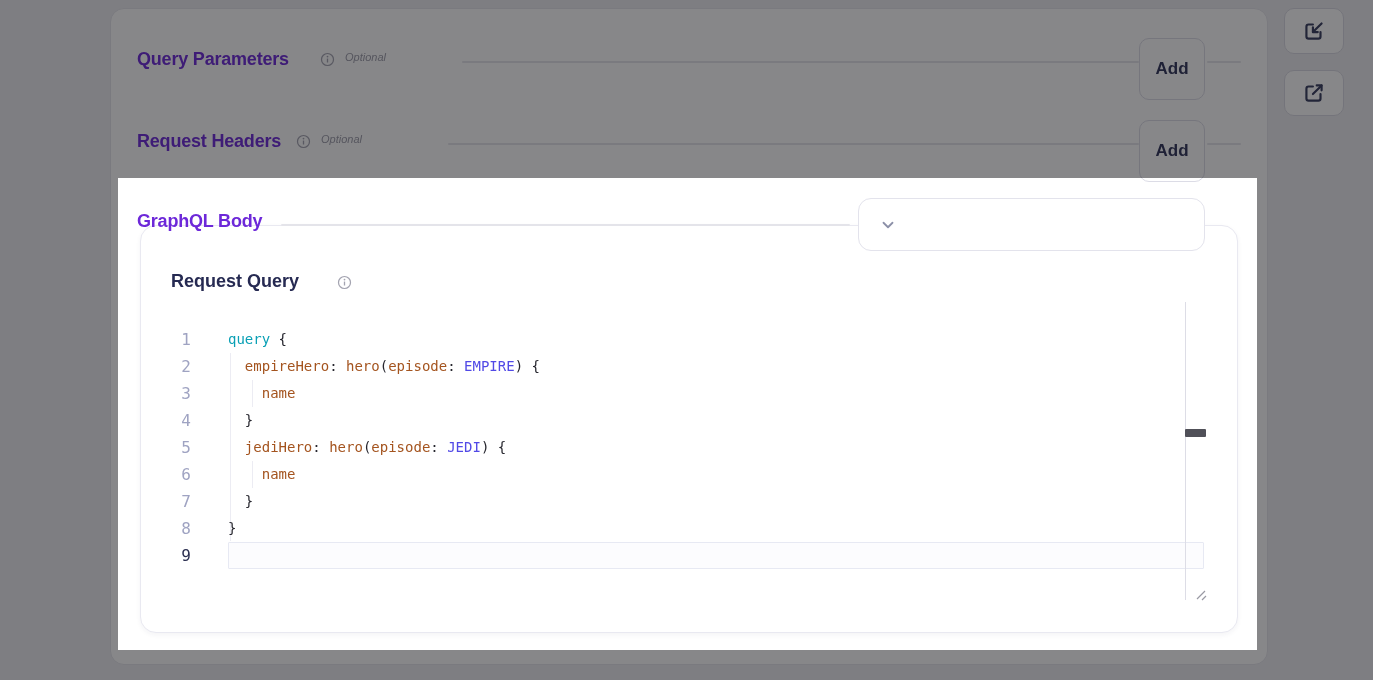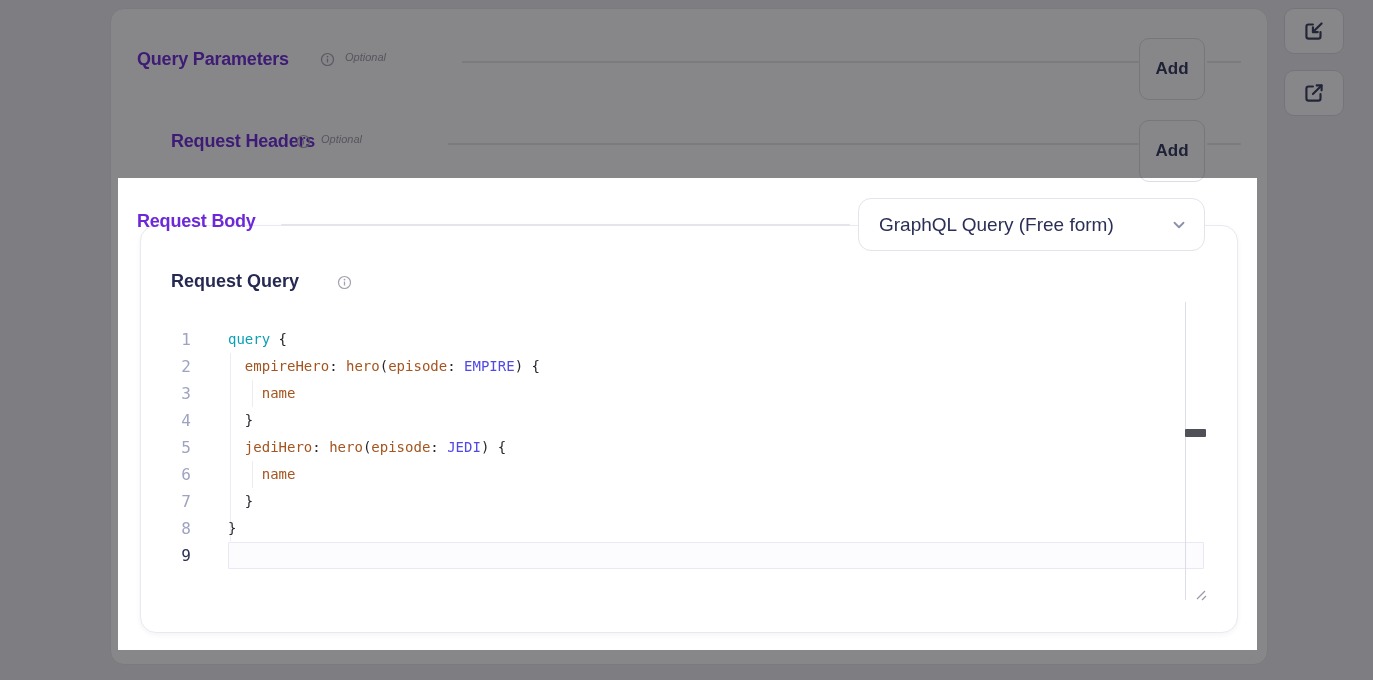--- a/index.html
+++ b/index.html
@@ -71,36 +71,35 @@
   <svg class="info-icon" style="left:320px; top:52px;" viewBox="0 0 16 16">
     <circle cx="8" cy="8" r="6.4" fill="none" stroke="#A3A3B0" stroke-width="1.3"></circle>
     <rect x="7.3" y="7" width="1.4" height="4.2" fill="#A3A3B0"></rect>
     <circle cx="8" cy="4.9" r="0.95" fill="#A3A3B0"></circle>
   </svg>
   <div class="optional" style="left:345px; top:51px;">Optional</div>
   <div class="divider" style="left:462px; top:61px; width:677px;"></div>
   <button class="add-btn" style="left:1139px; top:38px;">Add</button>
   <div class="divider" style="left:1207px; top:61px; width:34px;"></div>
 
-  <div class="section-label" style="left:137px; top:131px;margin-left:34px;">Request Headers</div>
+  <div class="section-label" style="left:137px; top:131px;">Request Headers</div>
   <svg class="info-icon" style="left:296px; top:134px;" viewBox="0 0 16 16">
     <circle cx="8" cy="8" r="6.4" fill="none" stroke="#A3A3B0" stroke-width="1.3"></circle>
     <rect x="7.3" y="7" width="1.4" height="4.2" fill="#A3A3B0"></rect>
     <circle cx="8" cy="4.9" r="0.95" fill="#A3A3B0"></circle>
   </svg>
   <div class="optional" style="left:321px; top:133px;">Optional</div>
   <div class="divider" style="left:448px; top:143px; width:691px;"></div>
   <button class="add-btn" style="left:1139px; top:120px;">Add</button>
   <div class="divider" style="left:1207px; top:143px; width:34px;"></div>
 
-  <div class="section-label" style="left:137px; top:211px; z-index:3;">Request Body</div>
+  <div class="section-label" style="left:137px; top:211px; z-index:3;">GraphQL Body</div>
   <div class="divider" style="left:281px; top:224px; width:569px; z-index:3;"></div>
 
   <div class="dropdown">
-    <span class="dropdown-value">GraphQL Query (Free form)</span>
     <svg width="18" height="18" viewBox="0 0 24 24" fill="none" stroke="#8C90A8" stroke-width="2.4" stroke-linecap="round" stroke-linejoin="round">
       <polyline points="6 9 12 15 18 9"></polyline>
     </svg>
   </div>
 
   <div class="card"></div>
   <div class="card-label">Request Query</div>
   <svg class="info-icon" style="left:337px; top:275px; z-index:3;" viewBox="0 0 16 16">
     <circle cx="8" cy="8" r="6.4" fill="none" stroke="#A3A3B0" stroke-width="1.3"></circle>
     <rect x="7.3" y="7" width="1.4" height="4.2" fill="#A3A3B0"></rect>

